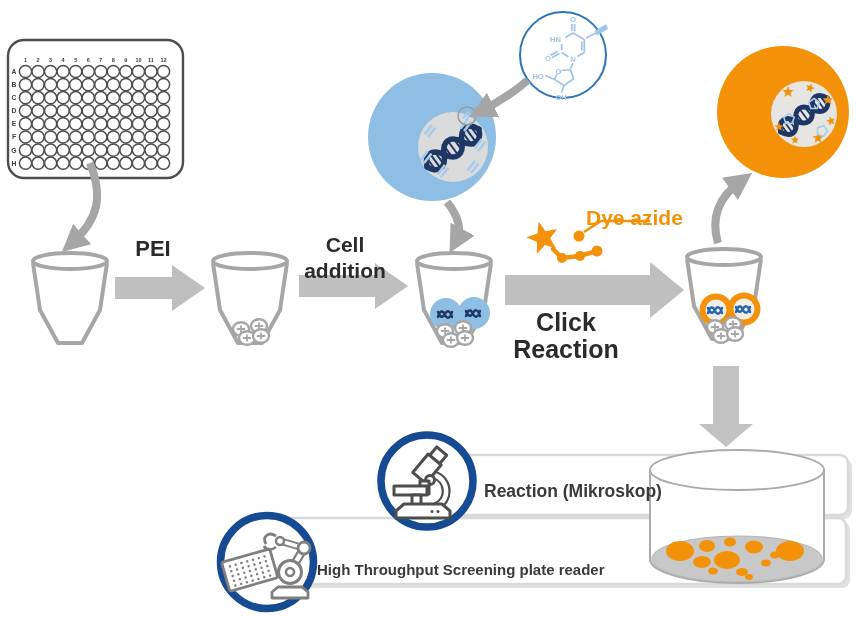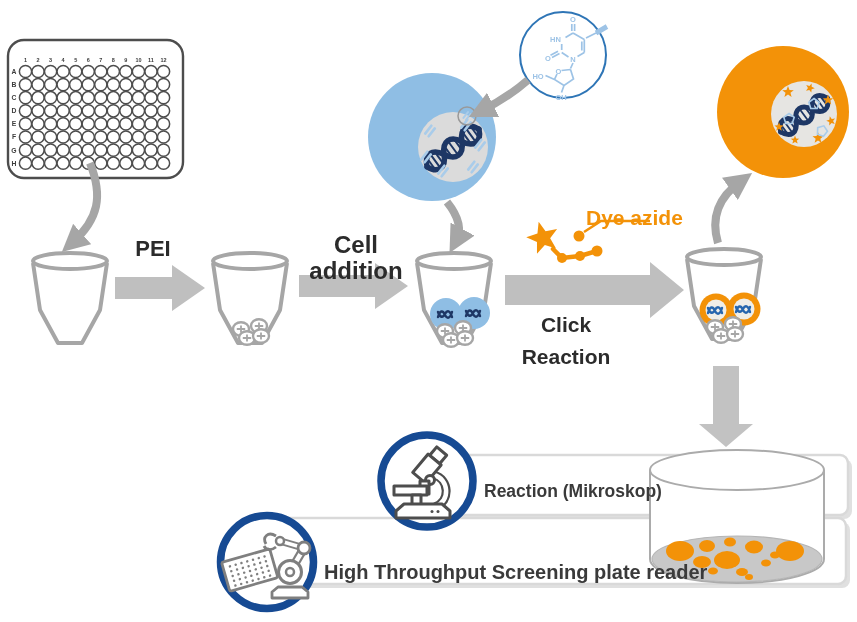--- a/index.html
+++ b/index.html
@@ -2,25 +2,25 @@
 <html><head>
 <meta charset="utf-8">
 <style>
   html,body{margin:0;padding:0;background:#fff;}
   .canvas{position:relative;width:857px;height:622px;background:#ffffff;overflow:hidden;
           font-family:"Liberation Sans",sans-serif;}
   .canvas svg.gfx{position:absolute;left:0;top:0;}
   .lbl{position:absolute;font-weight:bold;color:#2b2b2b;white-space:pre-line;margin-top:12px;}
   .lbl.center{text-align:center;}
   #lbl-pei{left:118px;top:224px;width:70px;font-size:22px;}
-  #lbl-cell-addition{left:294px;top:220px;width:124px;font-size:24px;line-height:26px;}
-  #lbl-click-reaction{left:496px;top:297px;width:140px;font-size:21px;line-height:32px;}
+  #lbl-cell-addition{left:283px;top:220px;width:124px;font-size:21px;line-height:26px;}
+  #lbl-click-reaction{left:496px;top:297px;width:140px;font-size:25px;line-height:27px;}
   #lbl-dye-azide{left:586px;top:194px;font-size:21px;color:#F39208;}
   #lbl-imaging{left:484px;top:469px;font-size:17.5px;color:#3a3a3a;}
-  #lbl-hts{left:324px;top:549px;font-size:20px;color:#3a3a3a;}
+  #lbl-hts{left:317px;top:549px;font-size:15px;color:#3a3a3a;}
 </style>
 </head>
 <body>
 
 <div class="canvas">
 <svg class="gfx" width="857" height="622" viewBox="0 0 857 622">
   <defs>
     <path id="star" d="M0,-16 L4,-5.5 L15.2,-4.9 L6.5,2.1 L9.4,12.9 L0,6.8 L-9.4,12.9 L-6.5,2.1 L-15.2,-4.9 L-4,-5.5 Z"></path>
     <path id="pent" d="M0,-5.5 L5.2,-1.7 L3.2,4.5 L-3.2,4.5 L-5.2,-1.7 Z"></path>
     <g id="plusc">

